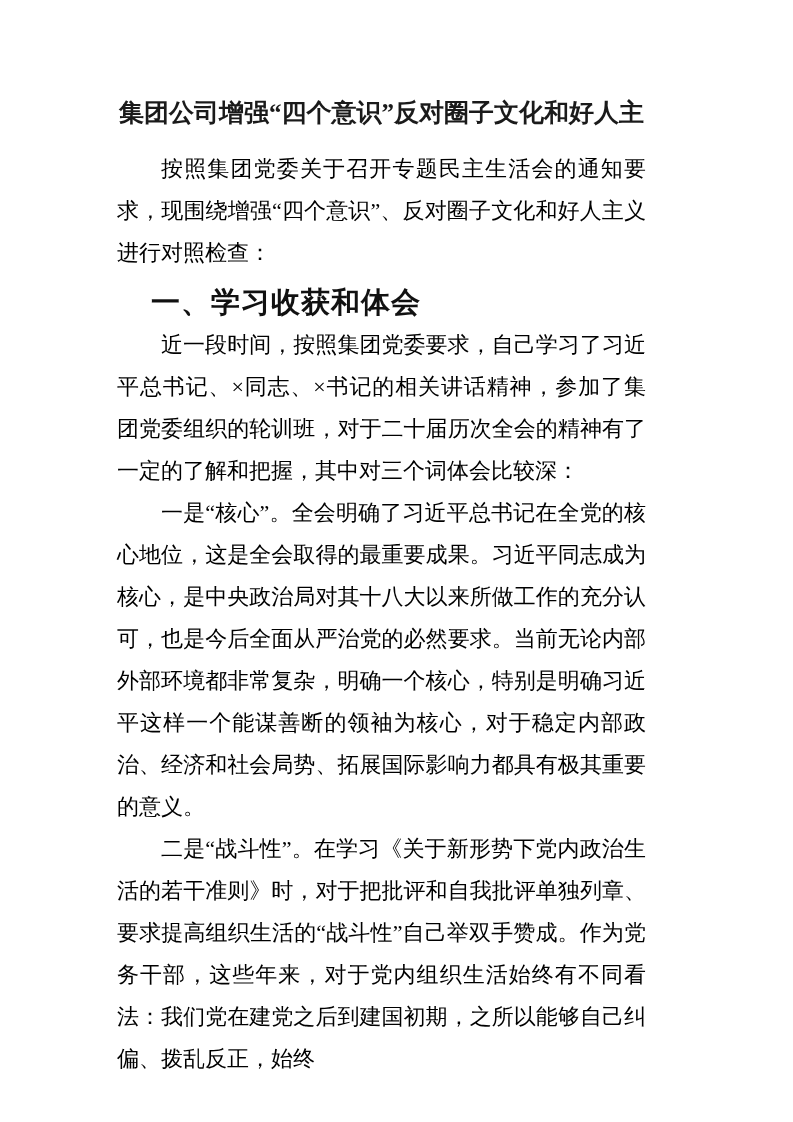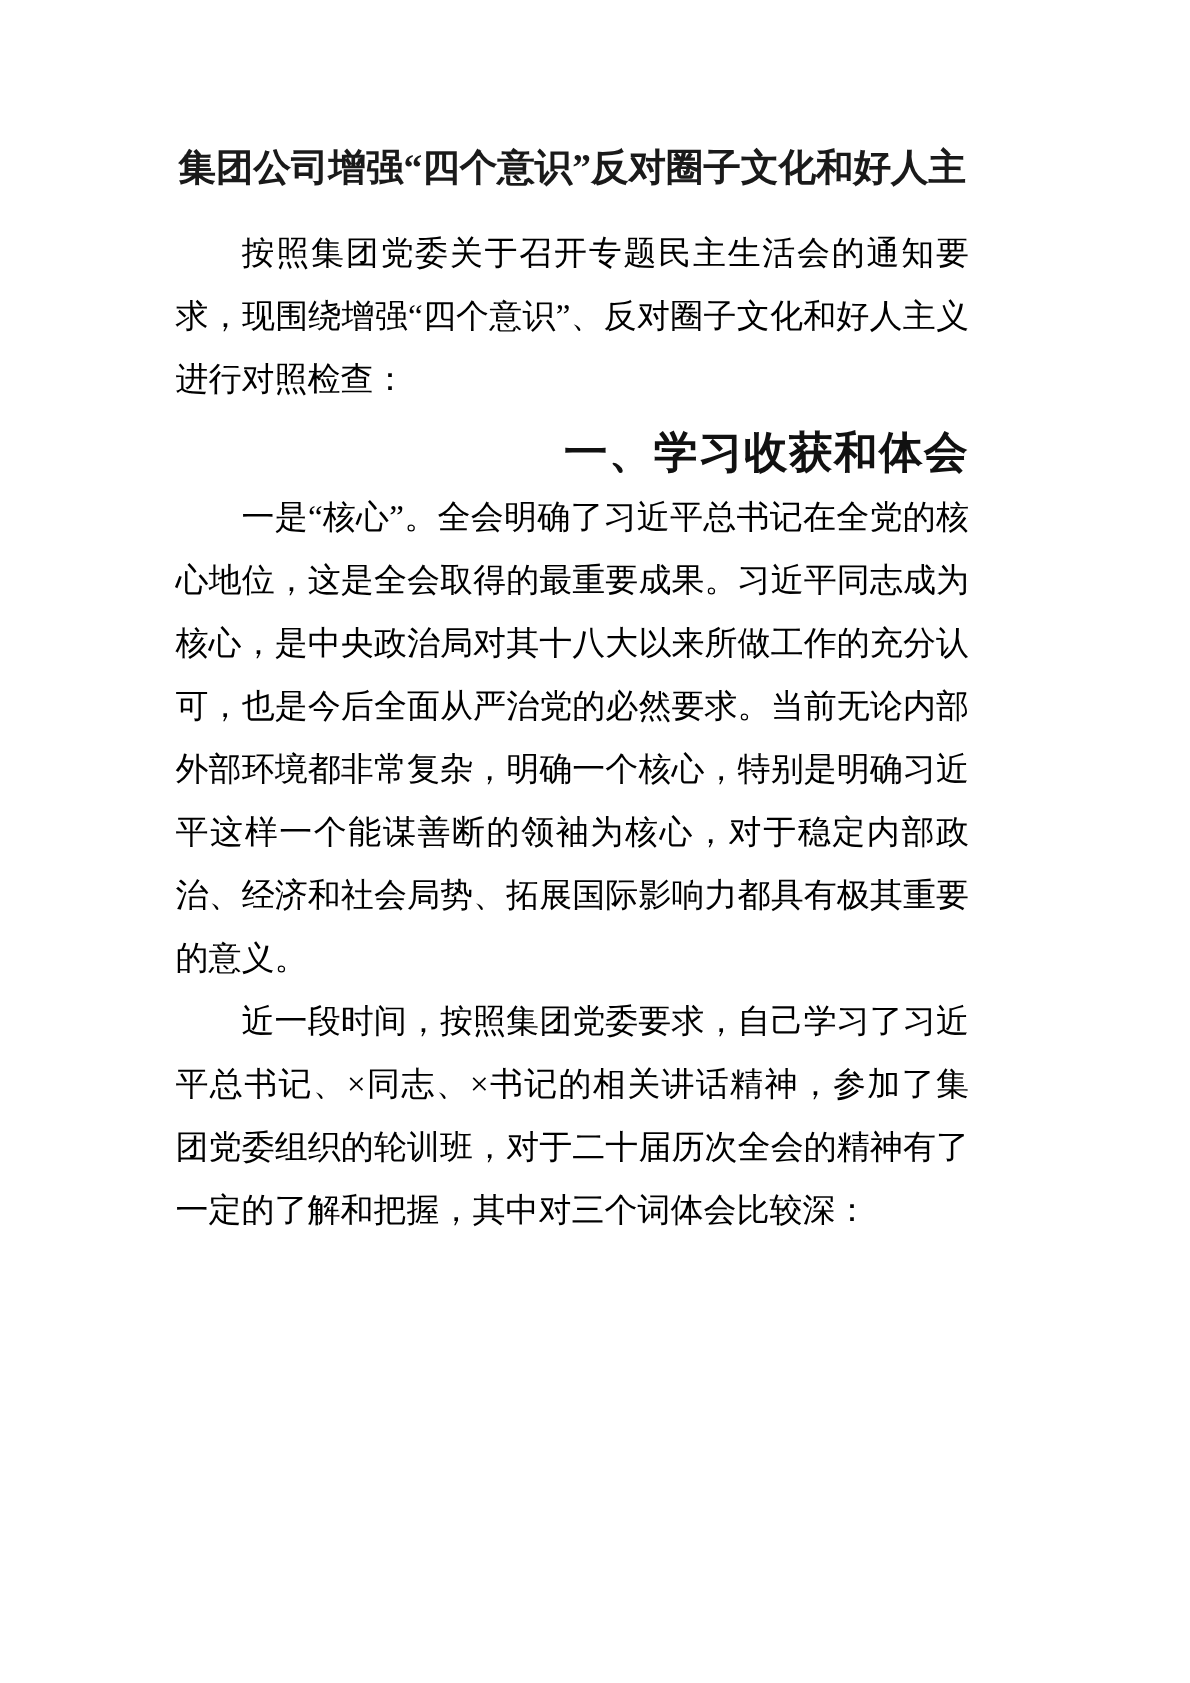--- a/index.html
+++ b/index.html
@@ -40,34 +40,34 @@
   }
   .section-heading {
     margin: 6px 0 0 0;
     font-family: "Liberation Sans", "DejaVu Sans", sans-serif;
     font-size: 29px;
     line-height: 44px;
     font-weight: bold;
     color: #111111;
     text-indent: 34px;
     letter-spacing: 1px;
-    text-align: right;
   }
 </style>
 </head>
 <body>
 
 <div class="page">
 
   <h1 class="doc-title">
     <span class="title-line">集团公司增强“四个意识”反对圈子文化和好人主</span>
   </h1>
 
   <p class="body-para">按照集团党委关于召开专题民主生活会的通知要求，现围绕增强“四个意识”、反对圈子文化和好人主义进行对照检查：</p>
 
   <h2 class="section-heading">一、学习收获和体会</h2>
 
+  <p class="body-para">近一段时间，按照集团党委要求，自己学习了习近平总书记、×同志、×书记的相关讲话精神，参加了集团党委组织的轮训班，对于二十届历次全会的精神有了一定的了解和把握，其中对三个词体会比较深：</p>
+
   <p class="body-para">一是“核心”。全会明确了习近平总书记在全党的核心地位，这是全会取得的最重要成果。习近平同志成为核心，是中央政治局对其十八大以来所做工作的充分认可，也是今后全面从严治党的必然要求。当前无论内部外部环境都非常复杂，明确一个核心，特别是明确习近平这样一个能谋善断的领袖为核心，对于稳定内部政治、经济和社会局势、拓展国际影响力都具有极其重要的意义。</p>
 
-  <p class="body-para">近一段时间，按照集团党委要求，自己学习了习近平总书记、×同志、×书记的相关讲话精神，参加了集团党委组织的轮训班，对于二十届历次全会的精神有了一定的了解和把握，其中对三个词体会比较深：</p>
-
+  <p class="body-para">二是“战斗性”。在学习《关于新形势下党内政治生活的若干准则》时，对于把批评和自我批评单独列章、要求提高组织生活的“战斗性”自己举双手赞成。作为党务干部，这些年来，对于党内组织生活始终有不同看法：我们党在建党之后到建国初期，之所以能够自己纠偏、拨乱反正，始终</p>
 
 </div>
 
 </body></html>

